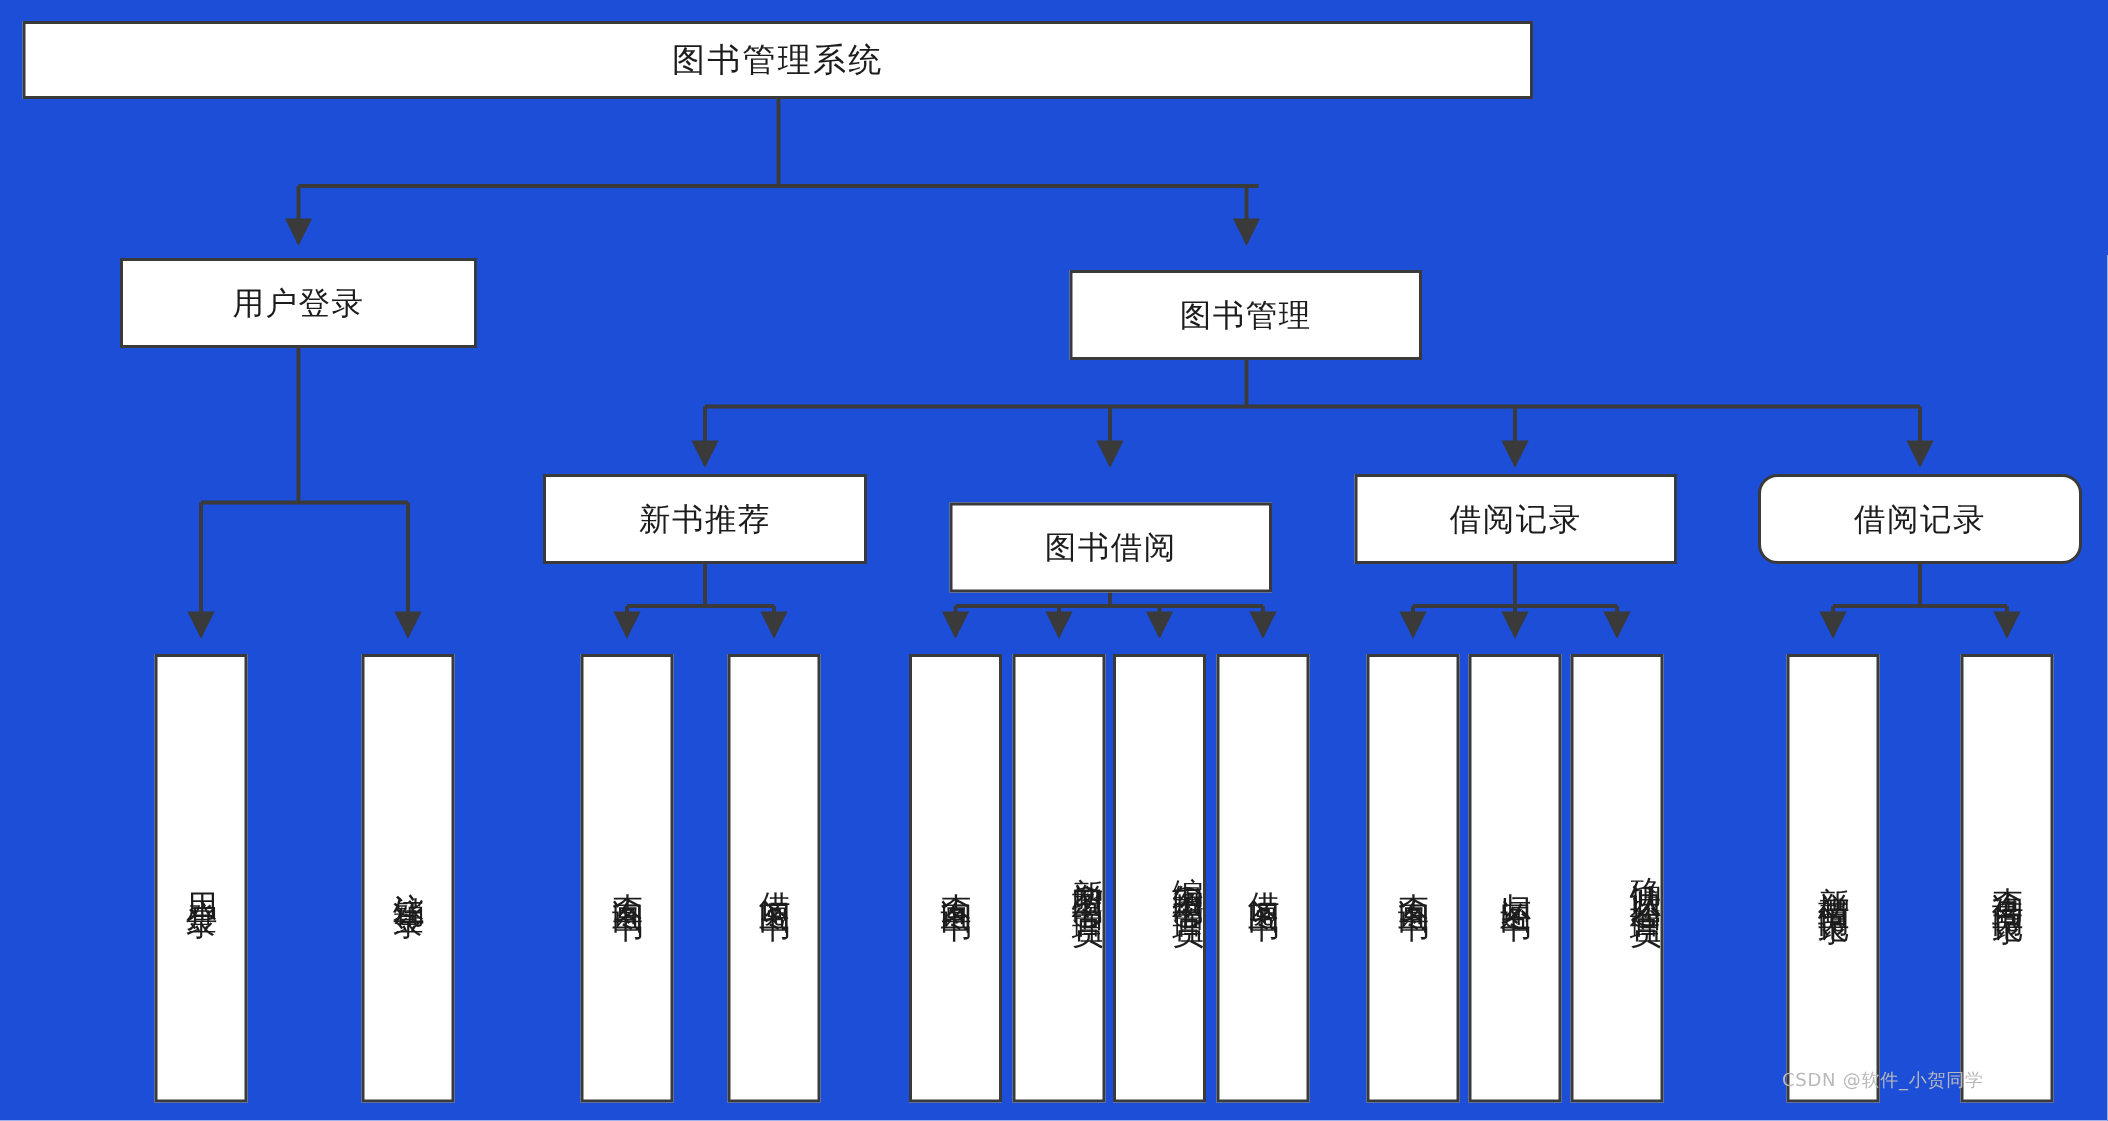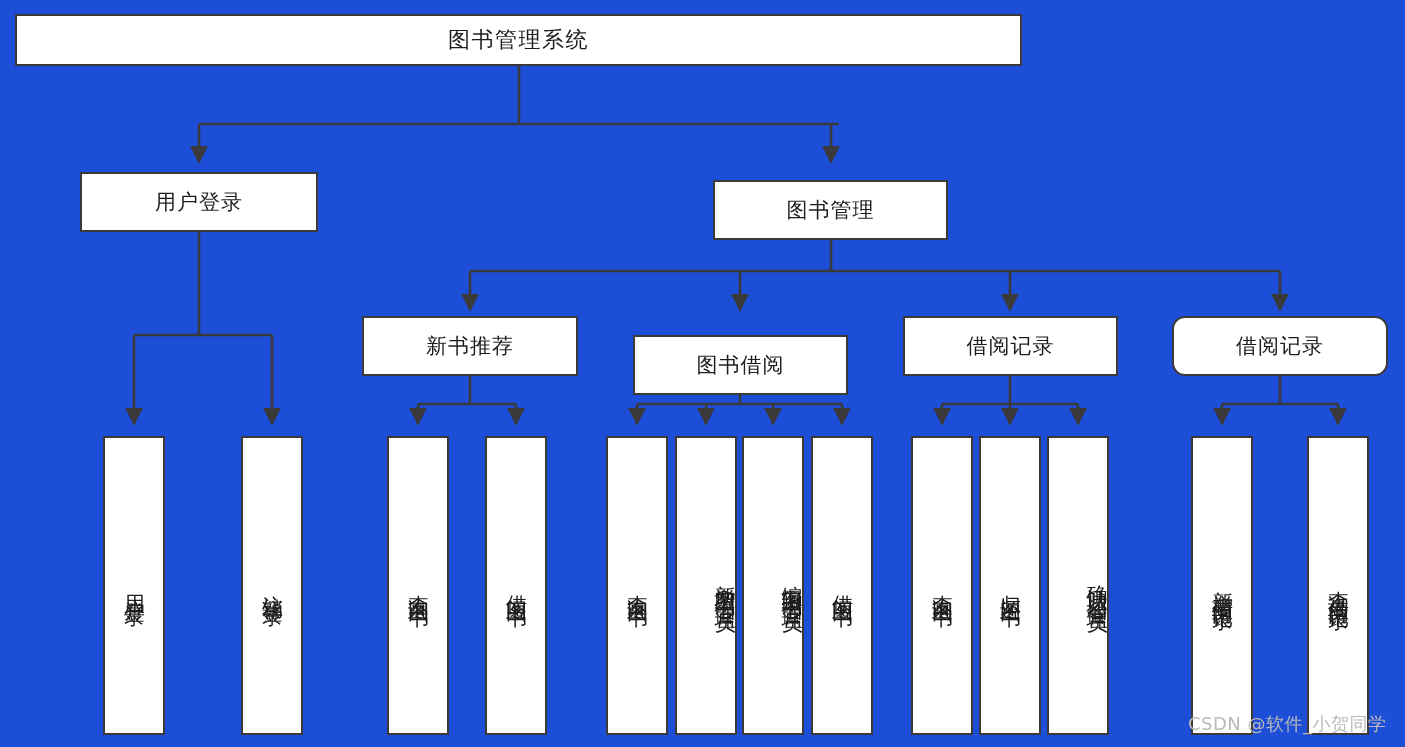--- a/index.html
+++ b/index.html
@@ -54,21 +54,21 @@
     padding: 6px 0;
     line-height: 1;
   }
   .node.leaf.top-align {
     align-items: flex-start;
   }
   .watermark {
     position: absolute;
     left: 1188px;
     top: 712px;
-    font-size: 18px;
+    font-size: 12px;
     color: #b9b9b9;
     white-space: nowrap;
     letter-spacing: 0.5px;
   }
 </style>
 </head>
 <body>
 
 <div id="canvas">
 

